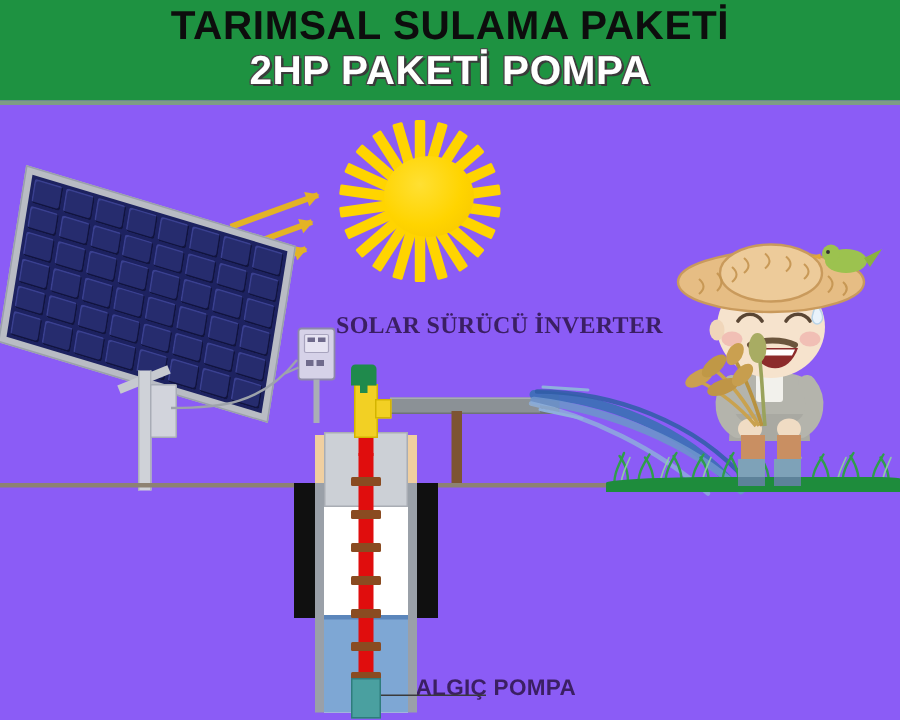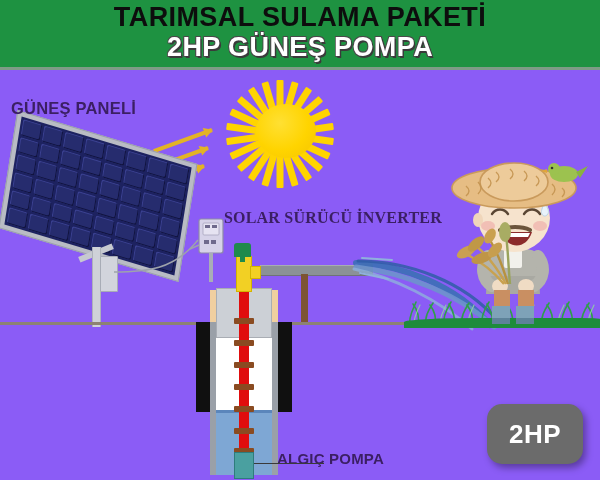--- a/index.html
+++ b/index.html
@@ -98,21 +98,21 @@
     color:#ffffff;font-size:26px;font-weight:bold;letter-spacing:.5px;}
 </style>
 </head>
 <body>
 
 <div id="stage">
 
   <div id="header"></div>
   <div id="header-rule"></div>
   <div id="title-main">TARIMSAL SULAMA PAKETİ</div>
-  <div id="title-sub">2HP GÜNEŞ POMPA</div>
+  <div id="title-sub">2HP PAKETİ POMPA</div>
 
   <div id="sun">
     <div id="sun-rays">
         <div class="ray" style="transform: translate(-50%, 0px) rotate(0deg); background: rgb(255, 212, 0);"></div>
         <div class="ray" style="transform: translate(-50%, 0px) rotate(16.3636deg); background: rgb(255, 212, 0);"></div>
         <div class="ray" style="transform: translate(-50%, 0px) rotate(32.7273deg); background: rgb(255, 212, 0);"></div>
         <div class="ray" style="transform: translate(-50%, 0px) rotate(49.0909deg); background: rgb(255, 212, 0);"></div>
         <div class="ray" style="transform: translate(-50%, 0px) rotate(65.4545deg); background: rgb(255, 212, 0);"></div>
         <div class="ray" style="transform: translate(-50%, 0px) rotate(81.8182deg); background: rgb(255, 212, 0);"></div>
         <div class="ray" style="transform: translate(-50%, 0px) rotate(98.1818deg); background: rgb(255, 212, 0);"></div>
@@ -195,21 +195,20 @@
       </div>
   </div>
   <div id="pole-brace"></div>
   <div id="pole"></div>
   <div id="jbox"></div>
 
   <svg id="wire" viewBox="0 0 92 44">
     <path d="M2 36 C 34 36, 62 34, 86 4" fill="none" stroke="#9ea3ab" stroke-width="1.6"></path>
   </svg>
 
-  <div class="lbl" id="lbl-panel">GÜNEŞ PANELİ</div>
   <div class="lbl" id="lbl-inverter">SOLAR SÜRÜCÜ İNVERTER</div>
   <div class="lbl" id="lbl-pump">DALGIÇ POMPA</div>
 
   <svg style="position:absolute;left:190px;top:218px;width:46px;height:64px;" viewBox="0 0 46 64">
     <rect x="9" y="1" width="24" height="34" rx="2" fill="#d6d2e8" stroke="#8e8aa8" stroke-width="1.2"></rect>
     <rect x="13" y="5" width="16" height="12" rx="1" fill="#e6e3f2" stroke="#a8a4be" stroke-width="0.8"></rect>
     <rect x="15" y="7" width="5" height="3" fill="#6f6a8c"></rect>
     <rect x="22" y="7" width="5" height="3" fill="#6f6a8c"></rect>
     <rect x="14" y="22" width="5" height="4" fill="#6f6a8c"></rect>
     <rect x="21" y="22" width="5" height="4" fill="#6f6a8c"></rect>
@@ -364,17 +363,14 @@
       <path d="M62 122 C 60 100, 60 86, 58 74" fill="none" stroke="#9aa35c" stroke-width="2.4"></path>
       <ellipse cx="18" cy="90" rx="10" ry="5" fill="#caa050" transform="rotate(-28 18 90)"></ellipse>
       <ellipse cx="28" cy="82" rx="10" ry="5" fill="#c09846" transform="rotate(-42 28 82)"></ellipse>
       <ellipse cx="42" cy="74" rx="8" ry="5" fill="#caa050" transform="rotate(-60 42 74)"></ellipse>
       <ellipse cx="57" cy="70" rx="6" ry="10" fill="#a8ac63"></ellipse>
       <ellipse cx="34" cy="96" rx="11" ry="5" fill="#bf9546" transform="rotate(-20 34 96)"></ellipse>
       <ellipse cx="47" cy="88" rx="9" ry="5" fill="#c79e4e" transform="rotate(-48 47 88)"></ellipse>
     </g>
   </svg>
 
-  <div id="badge">
-    <div id="badge-text">2HP</div>
-  </div>
 
 </div>
 
 </body></html>

